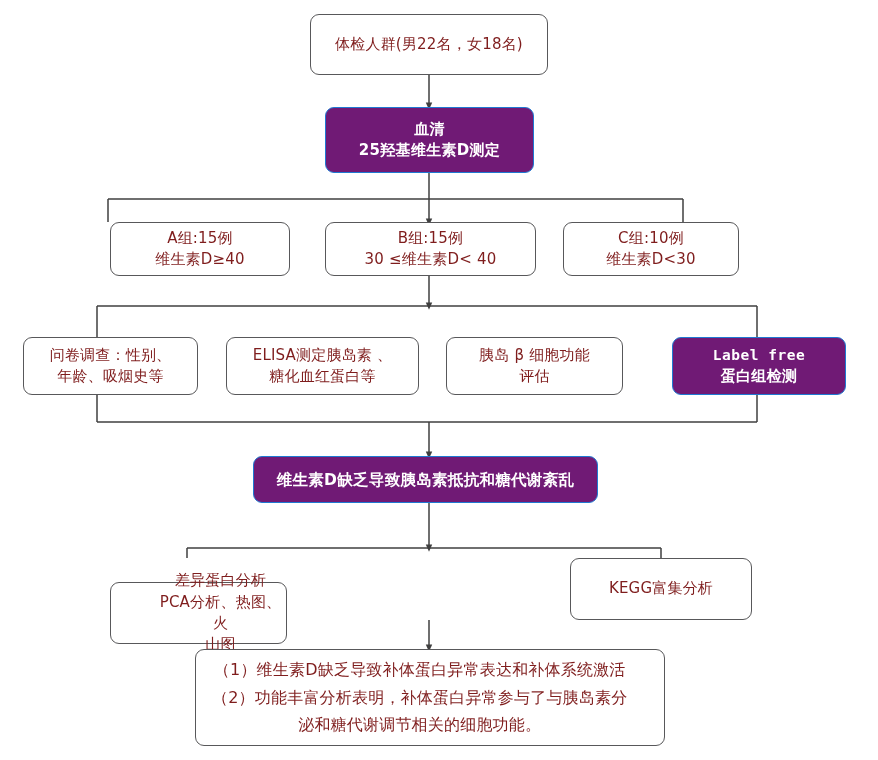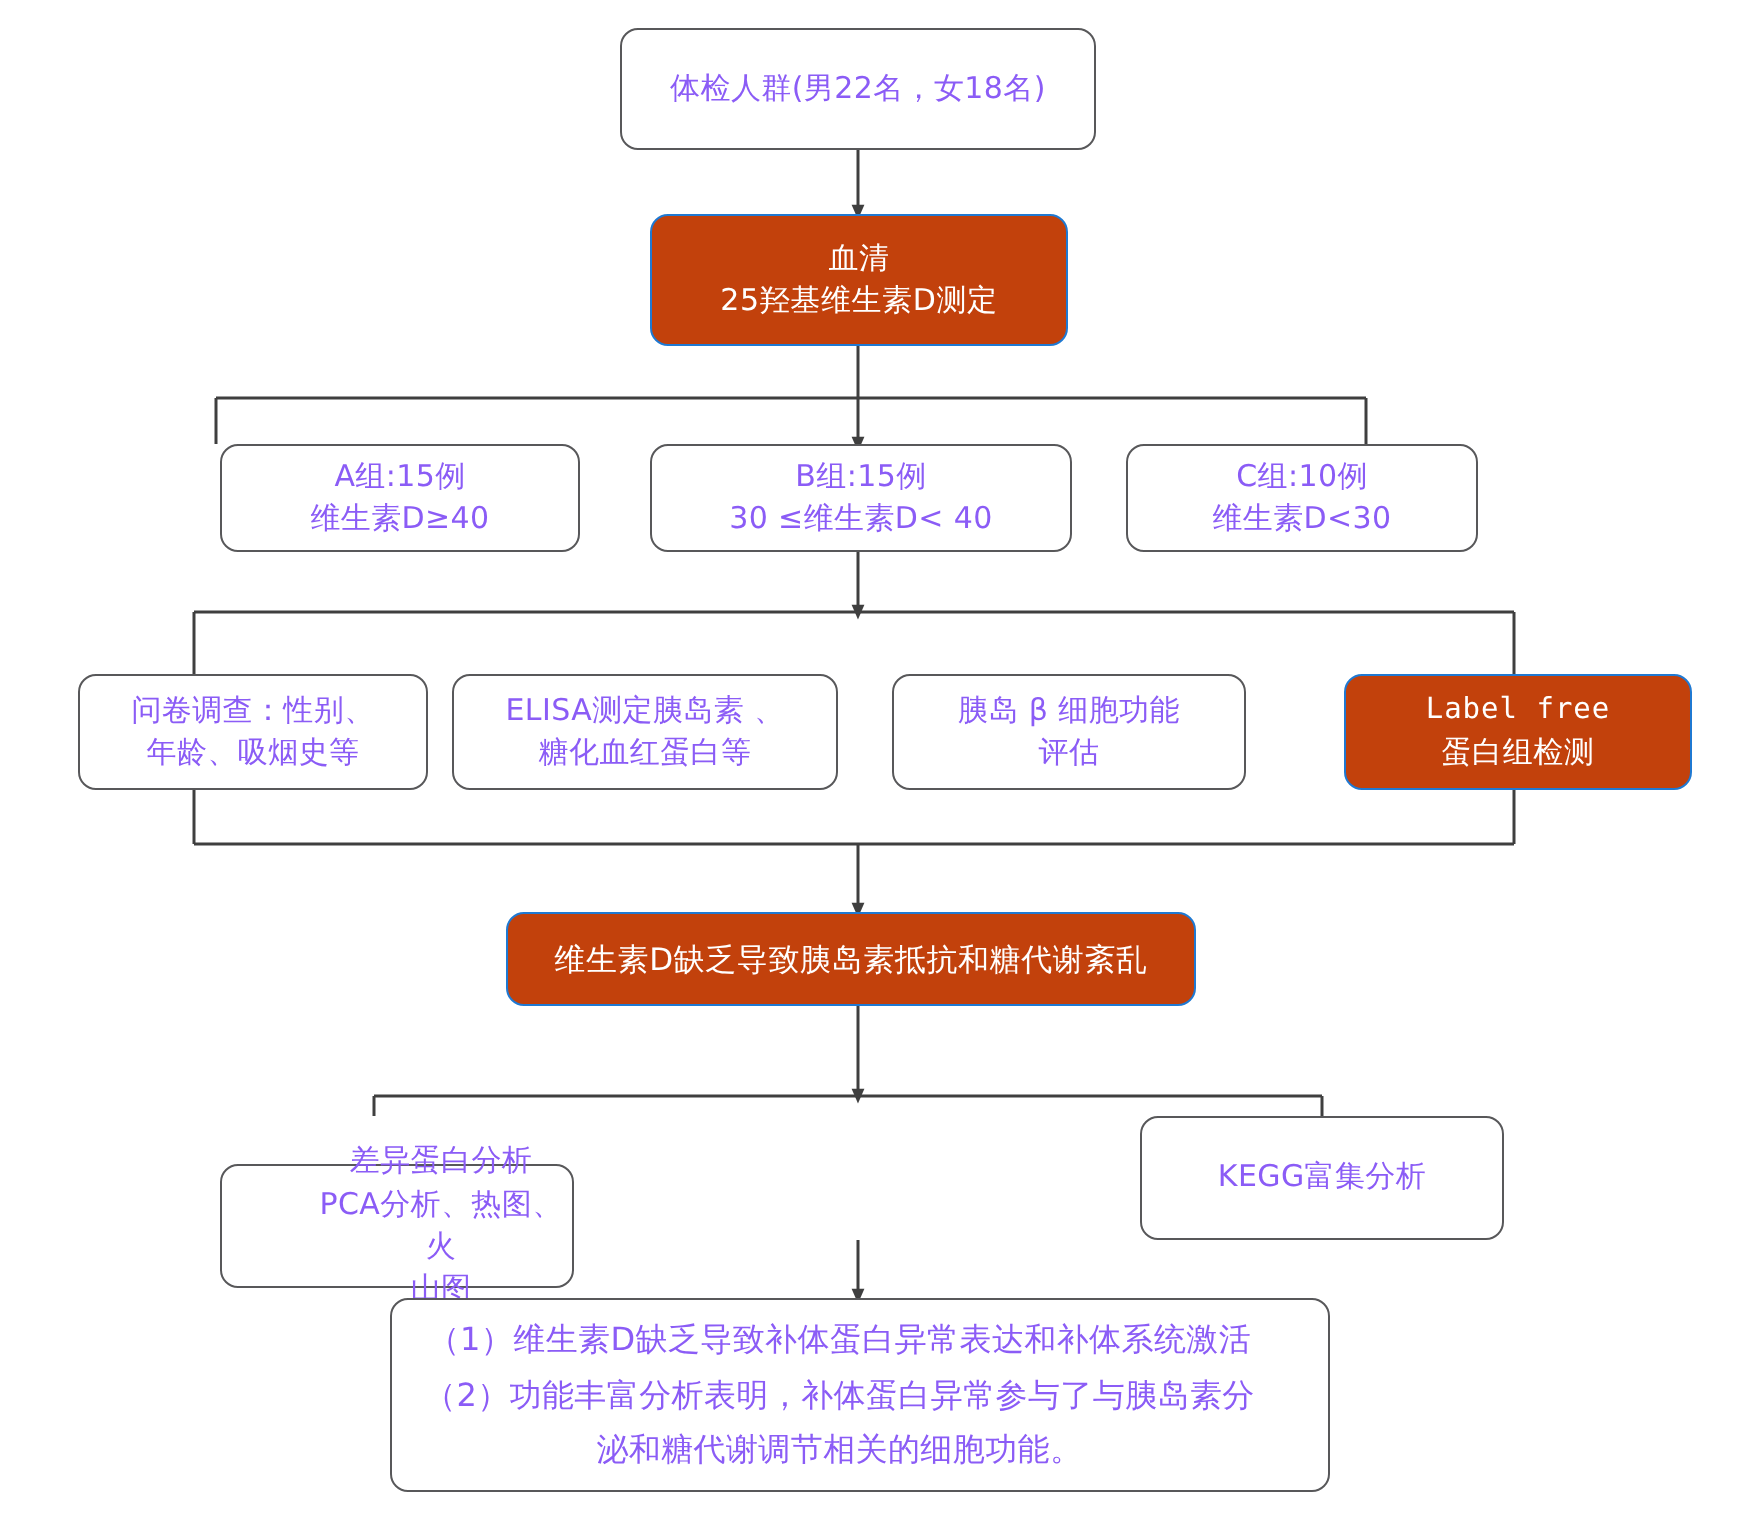--- a/index.html
+++ b/index.html
@@ -34,29 +34,29 @@
     align-items: center;
     justify-content: center;
     text-align: center;
     border-radius: 9px;
     line-height: 1.42;
     white-space: pre-line;
   }
   .node.plain {
     background: #ffffff;
     border: 1.4px solid #58585a;
-    color: #8b5cf6;
+    color: #7f1d1d;
     font-size: 15px;
     letter-spacing: 0.2px;
   }
   .node.accent {
-    background: #c2410c;
+    background: #701a75;
     border: 1.4px solid #1f79d2;
     color: #ffffff;
-    font-weight: normal;
+    font-weight: bold;
     font-size: 15px;
     letter-spacing: 0.3px;
   }
   .node.conclusion {
     text-align: center;
     justify-content: flex-start;
     padding: 10px 14px 10px 16px;
     font-size: 16px;
     line-height: 1.72;
   }
@@ -106,21 +106,21 @@
 
   <div class="node plain" style="left:110px; top:222px; width:180px; height:54px;">A组:15例
 维生素D≥40</div>
 
   <div class="node plain" style="left:325px; top:222px; width:211px; height:54px;">B组:15例
 30 ≤维生素D&lt; 40</div>
 
   <div class="node plain" style="left:563px; top:222px; width:176px; height:54px;">C组:10例
 维生素D&lt;30</div>
 
-  <div class="node plain" style="left:39px; top:337px; width:175px; height:58px;">问卷调查：性别、
+  <div class="node plain" style="left:23px; top:337px; width:175px; height:58px;">问卷调查：性别、
 年龄、吸烟史等</div>
 
   <div class="node plain" style="left:446px; top:337px; width:177px; height:58px;">胰岛 β 细胞功能
 评估</div>
 
   <div class="node plain" style="left:226px; top:337px; width:193px; height:58px;">ELISA测定胰岛素 、
 糖化血红蛋白等</div>
 
   <div class="node accent" style="left:672px; top:337px; width:174px; height:58px; flex-direction:column;">
     <span style="font-family:'DejaVu Sans Mono','Liberation Mono',monospace; font-size:14.5px; letter-spacing:0.5px;">Label free</span>

